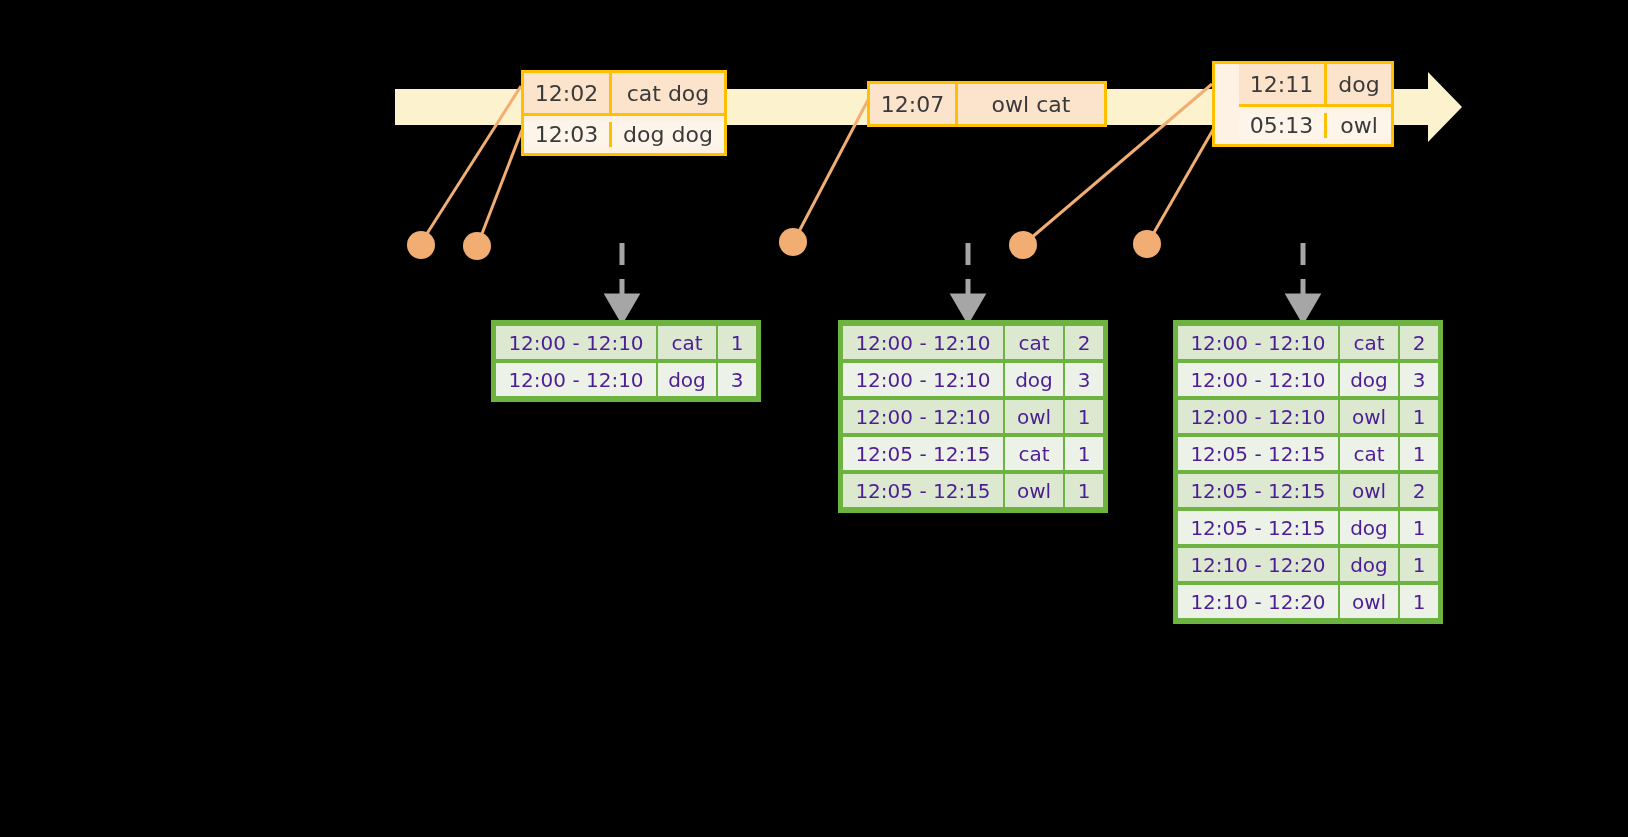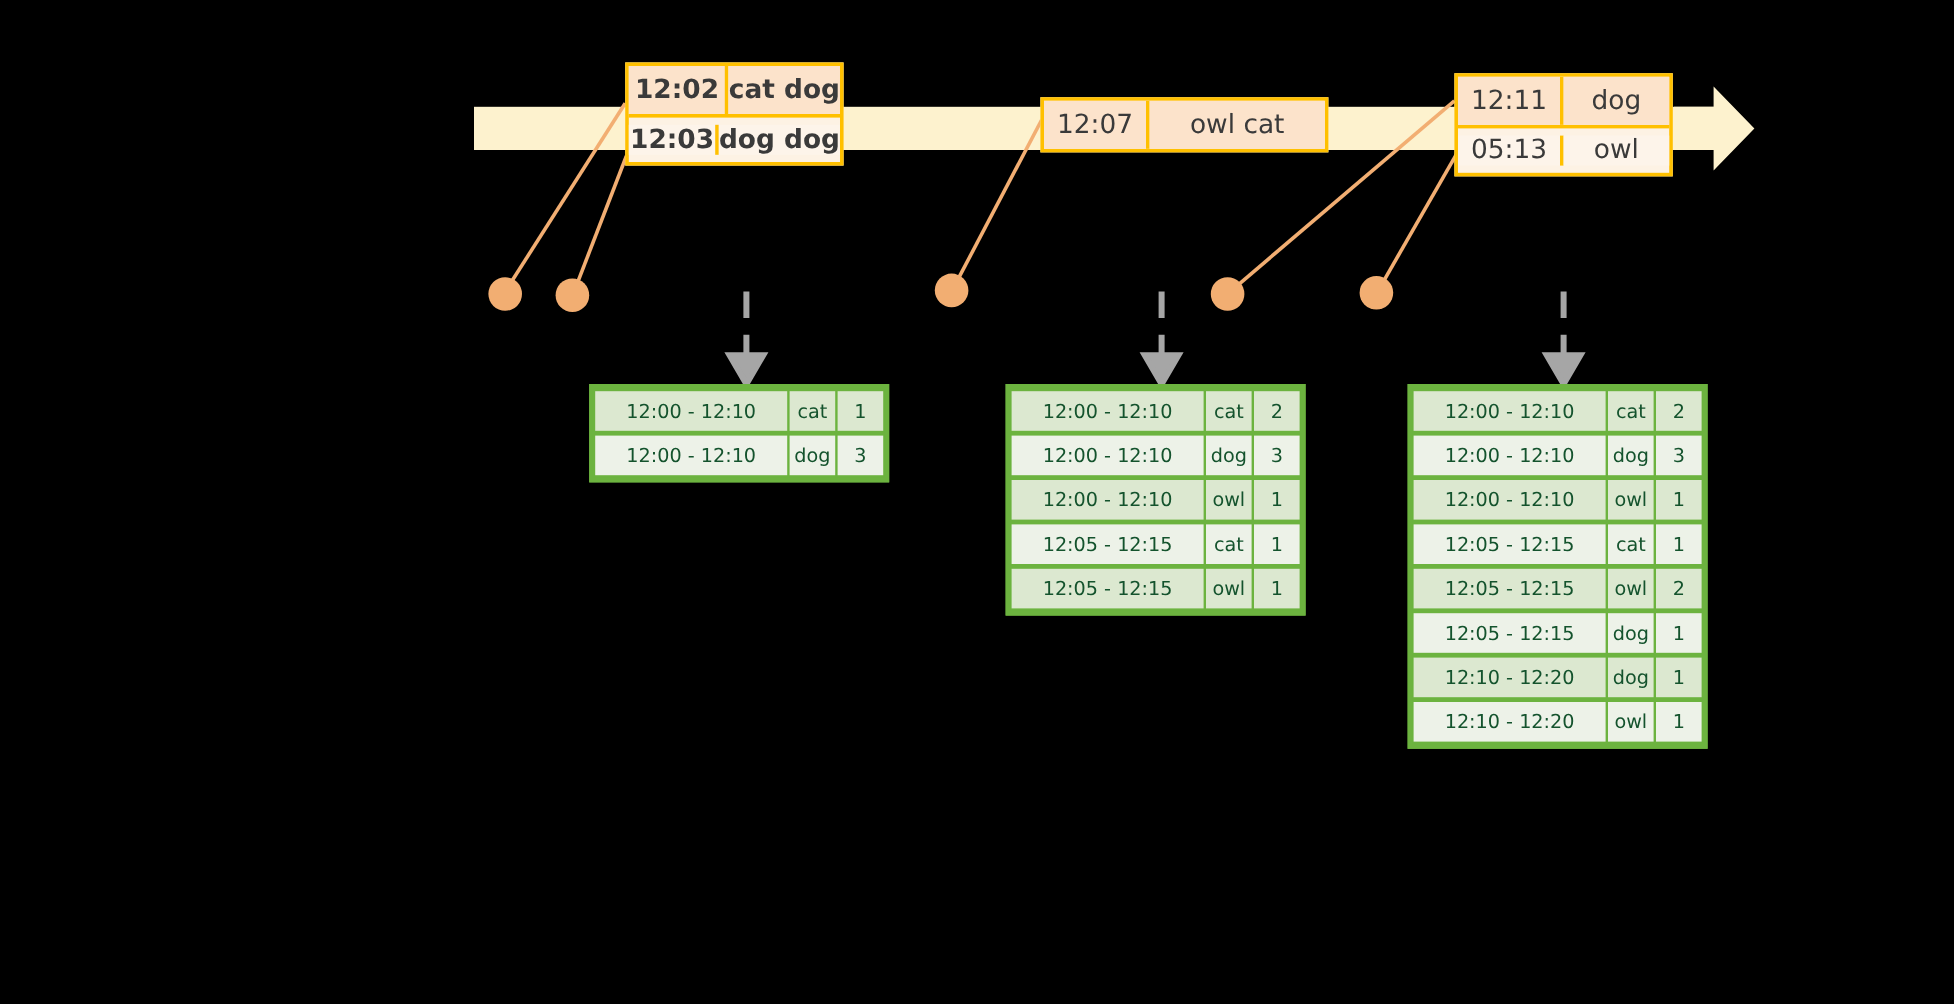--- a/index.html
+++ b/index.html
@@ -70,30 +70,30 @@
   }
   .res-row {
     display: flex;
     height: 37px;
     box-sizing: border-box;
   }
   .res-cell {
     display: flex;
     align-items: center;
     justify-content: center;
-    font-size: 16px;
-    color: #14532d;
+    font-size: 20px;
+    color: #4c1d95;
     box-sizing: border-box;
     margin: 2px 1px;
     white-space: nowrap;
   }
   .res-row.shade .res-cell { background: #DCE8D0; }
   .res-row.plain .res-cell { background: #EDF2E8; }
   .res-range { width: 160px; }
-  .res-key   { width: 38px; }
+  .res-key   { width: 58px; }
   .res-val   { width: 38px; }
 </style>
 </head>
 <body>
 
 <div id="canvas">
 
   <svg class="overlay" viewBox="0 0 1628 837" xmlns="http://www.w3.org/2000/svg">
 
     <g>
@@ -126,39 +126,39 @@
         <line x1="968" y1="243" x2="968" y2="300" stroke-dasharray="22 14"></line>
         <polygon points="954,296 982,296 968,320"></polygon>
       </g>
       <g>
         <line x1="1303" y1="243" x2="1303" y2="300" stroke-dasharray="22 14"></line>
         <polygon points="1289,296 1317,296 1303,320"></polygon>
       </g>
     </g>
   </svg>
 
-  <div class="event-group" style="left:521px; top:52px; width:182px;font-weight:bold;">
+  <div class="event-group" style="left:521px; top:70px; width:206px;">
     <div class="event-row shade">
       <div class="ev-cell ev-time">12:02</div>
       <div class="ev-cell ev-words">cat dog</div>
     </div>
     <div class="event-row plain">
       <div class="ev-cell ev-time">12:03</div>
       <div class="ev-cell ev-words">dog dog</div>
     </div>
   </div>
 
   <div class="event-group" style="left:867px; top:81px; width:240px;">
     <div class="event-row shade">
       <div class="ev-cell ev-time">12:07</div>
       <div class="ev-cell ev-words">owl cat</div>
     </div>
   </div>
 
-  <div class="event-group" style="left:1212px; top:61px; width:182px;">
+  <div class="event-group" style="left:1212px; top:61px; width:182px;padding-left:24px;">
     <div class="event-row shade">
       <div class="ev-cell ev-time">12:11</div>
       <div class="ev-cell ev-words">dog</div>
     </div>
     <div class="event-row plain">
       <div class="ev-cell ev-time">05:13</div>
       <div class="ev-cell ev-words">owl</div>
     </div>
   </div>
 

